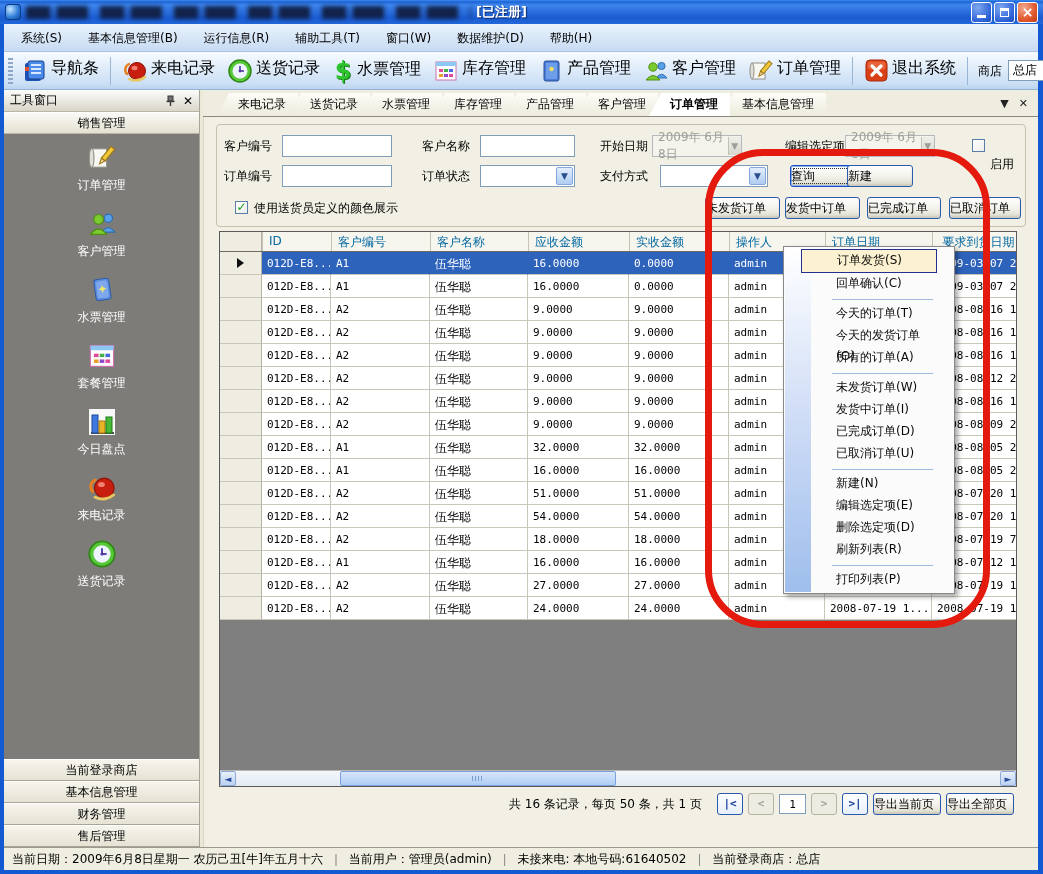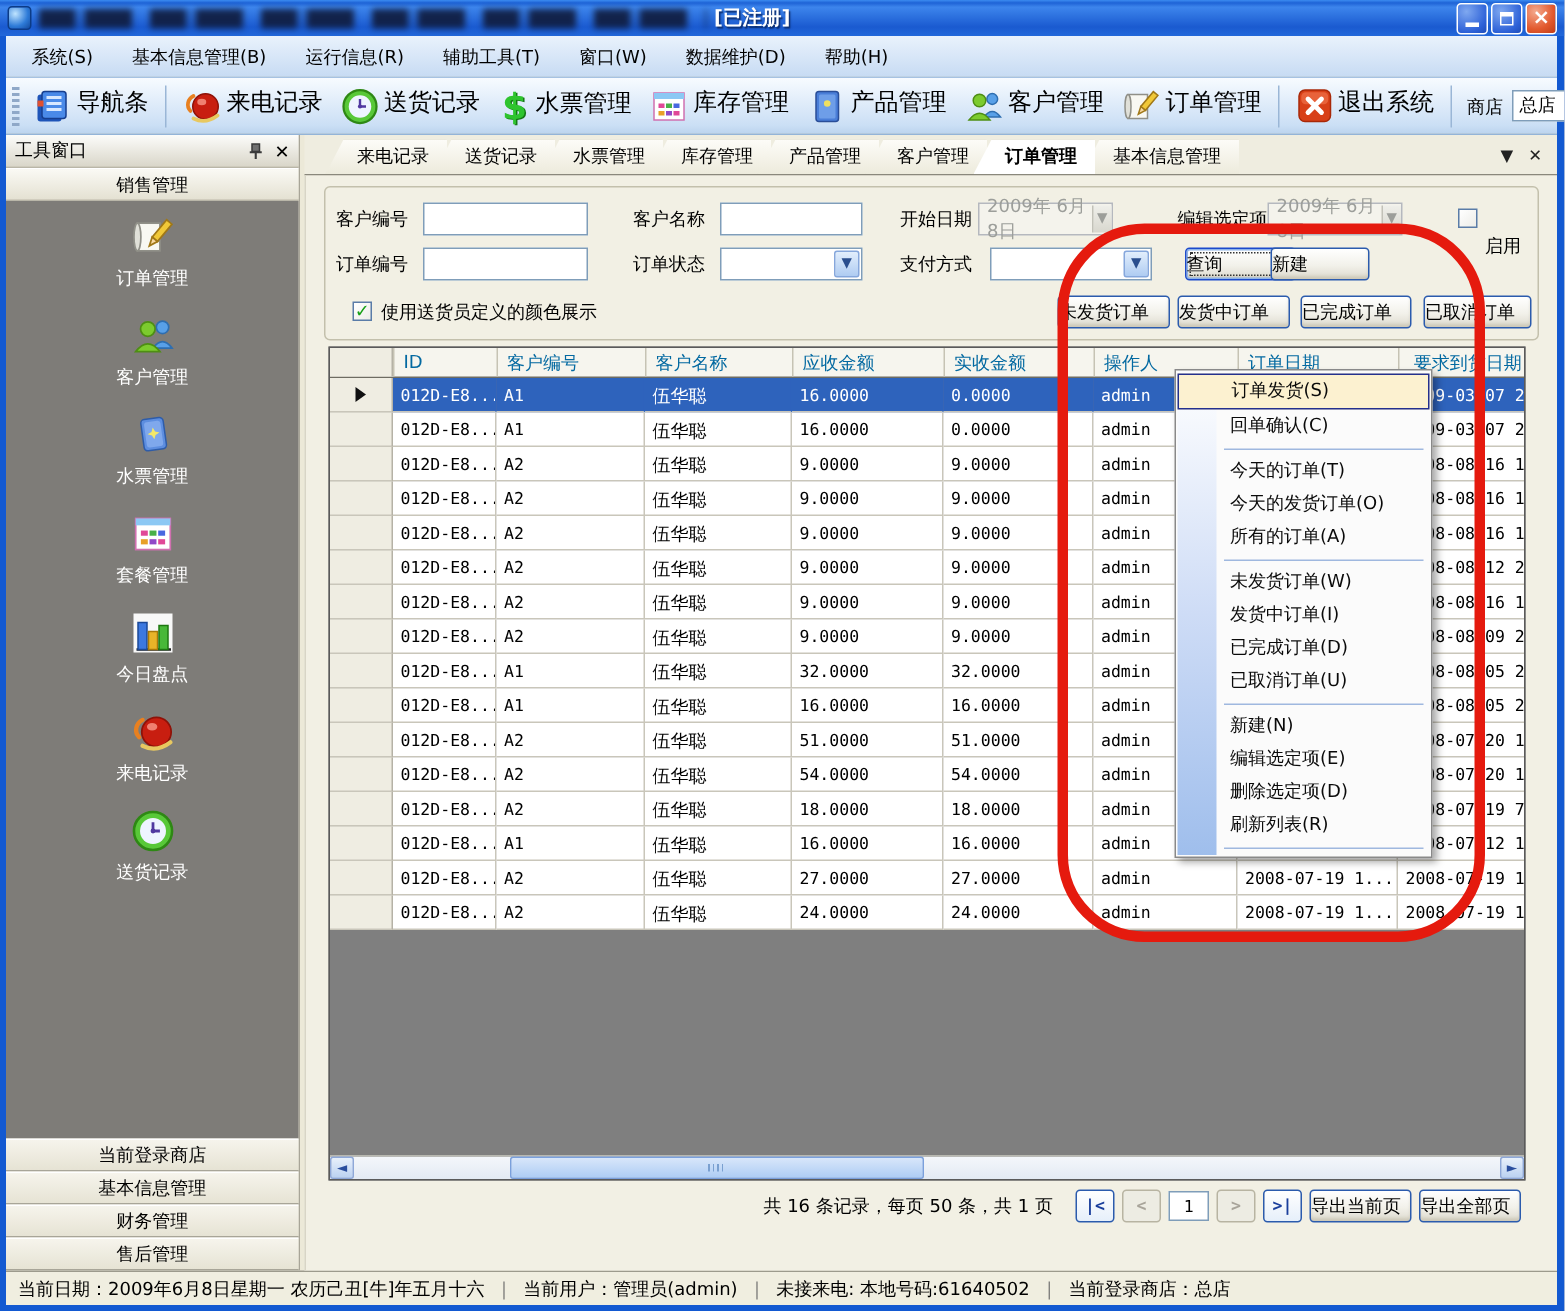--- a/index.html
+++ b/index.html
@@ -117,21 +117,21 @@
 .pg-input{width:27px;height:20px;border:1px solid #7F9DB9;text-align:center;font-size:11px;font-family:"DejaVu Sans Mono",monospace}
 .pg-export{position:static;width:68px}
 
 
 .statusbar{height:23px;flex:none;display:flex;align-items:center;padding:0 8px;font-size:12px;background:#F0EEE0;
  border-top:1px solid #9C9A8C;white-space:nowrap;overflow:hidden}
 .sb-sep{margin:0 7px;color:#666}
 
 
 .ctx{position:absolute;left:783px;top:246px;width:172px;background:#FBFBFB;border:1px solid #898989;
- box-shadow:3px 3px 5px rgba(0,0,0,.35);padding:2px 0;z-index:50}
+ box-shadow:3px 3px 5px rgba(0,0,0,.35);padding:2px 16px;z-index:50}
 .ctx-strip{position:absolute;left:1px;top:1px;bottom:1px;width:26px;background:linear-gradient(180deg,#FFFFFF,#CEDCF6 50%,#9FBEEC)}
 .ctx-item{position:relative;height:22px;line-height:21px;padding-left:36px;font-size:12px;color:#0A0A0A;cursor:pointer}
 .ctx-item.hl{height:24px;background:#FCF1D0;border:1px solid #24308E;margin:0 1px;padding-left:35px}
 .ctx-sep{height:8px;position:relative}
 .ctx-sep::after{content:"";position:absolute;left:32px;right:5px;top:4px;height:1px;background:#9FB8DF}
 
 
 .annot{position:absolute;left:705px;top:149px;width:285px;height:479px;border:7px solid #E51A0E;border-radius:58px;z-index:100;pointer-events:none}
 
 svg{display:block}
@@ -697,18 +697,19 @@
         <div class="ctx-item">未发货订单(W)</div>
         <div class="ctx-item">发货中订单(I)</div>
         <div class="ctx-item">已完成订单(D)</div>
         <div class="ctx-item">已取消订单(U)</div>
         <div class="ctx-sep"></div>
         <div class="ctx-item">新建(N)</div>
         <div class="ctx-item">编辑选定项(E)</div>
         <div class="ctx-item">删除选定项(D)</div>
         <div class="ctx-item">刷新列表(R)</div>
         <div class="ctx-sep"></div>
+        <div class="ctx-item">打印列表(P)</div>
       </div>
   </div>
 
   <div class="annot"></div>
 
 </div>
 
 </body></html>

